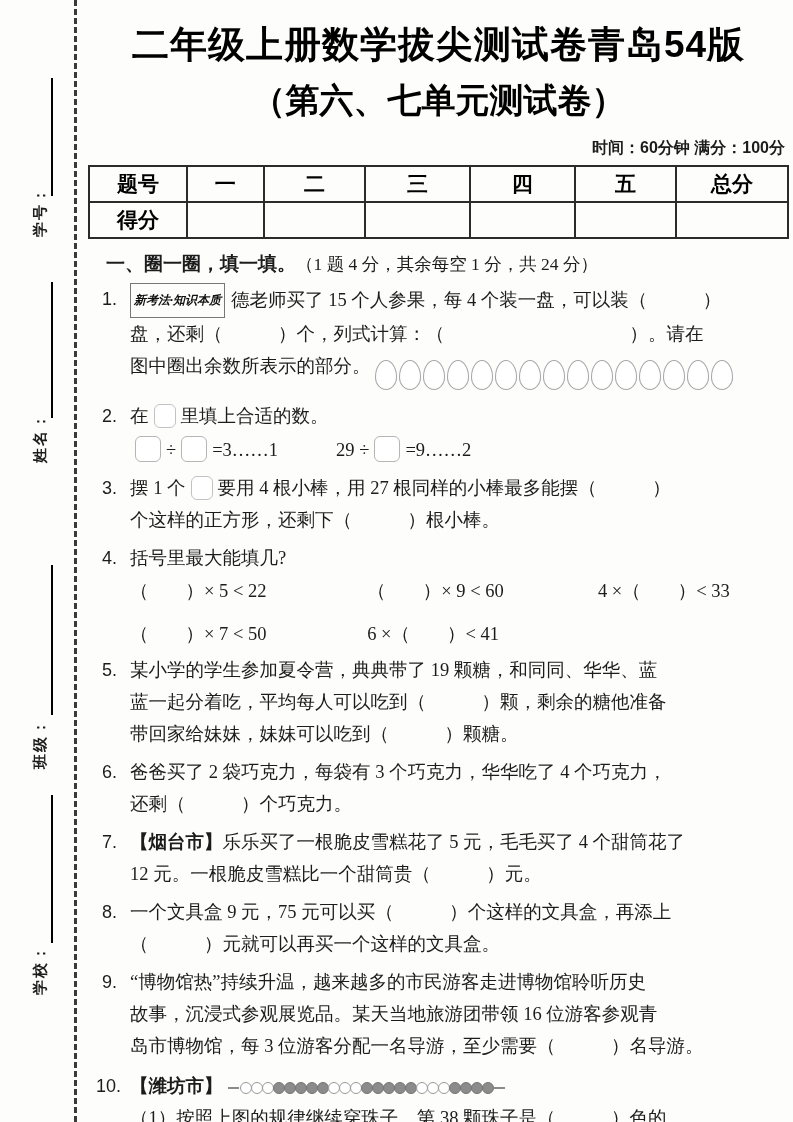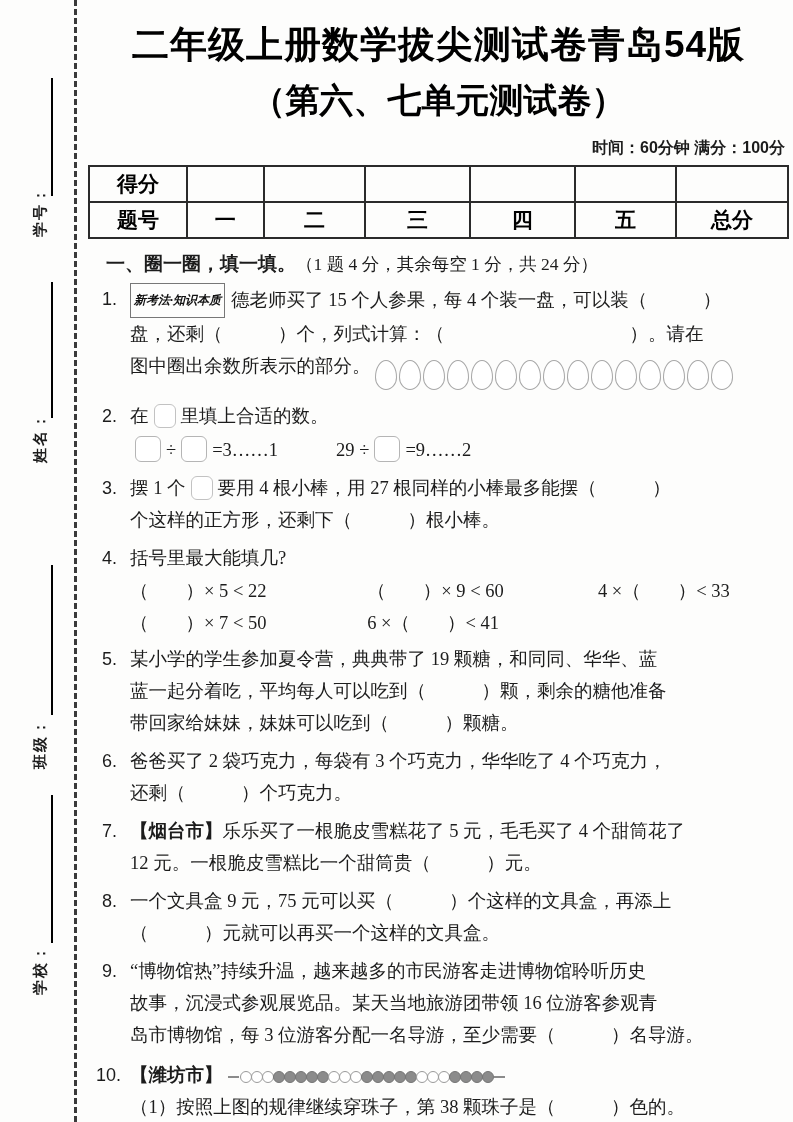--- a/index.html
+++ b/index.html
@@ -69,21 +69,21 @@
   }
   .qtag { font-weight:bold; }
   .blank-box {
     display:inline-block; width:26px; height:26px; border:1.5px solid #b5b5b5;
     border-radius:6px; vertical-align:-6px; margin:0 5px; background:#fff;
   }
   .blank-box.small { width:22px; height:24px; border-color:#c2c2c2; }
   .eq-gap { display:inline-block; width:58px; }
   .eqline { margin-top:2px; }
   .expr-grid {
-    display:grid; grid-template-columns:36% 35% 29%; row-gap:0; margin-top:1px;
+    display:grid; grid-template-columns:36% 35% 29%; row-gap:11px; margin-top:1px;
   }
   
   .eggs { margin-left:4px; vertical-align:-7px; }
   .egg {
     display:inline-block; width:22px; height:30px; background:#fff;
     border:1.5px solid #a8a8a8; margin-right:2px; vertical-align:middle;
     border-radius:50% 50% 50% 50% / 58% 58% 42% 42%;
   }
   
   .beads-line { margin-top:8px; }
@@ -115,37 +115,37 @@
 
   <div class="content">
 
     <div class="title">二年级上册数学拔尖测试卷青岛54版</div>
     <div class="subtitle">（第六、七单元测试卷）</div>
     <div class="time-info">时间：60分钟  满分：100分</div>
 
     <table class="score">
       <tbody>
       <tr>
-        <td>得分</td>
-        <td></td>
-        <td></td>
-        <td></td>
-        <td></td>
-        <td></td>
-        <td></td>
-      </tr>
-      <tr>
         <td style="width:14%">题号</td>
         <td style="width:11%">一</td>
         <td style="width:14.5%">二</td>
         <td style="width:15%">三</td>
         <td style="width:15%">四</td>
         <td style="width:14.5%">五</td>
         <td style="width:16%">总分</td>
       </tr>
+      <tr>
+        <td>得分</td>
+        <td></td>
+        <td></td>
+        <td></td>
+        <td></td>
+        <td></td>
+        <td></td>
+      </tr>
       </tbody>
     </table>
 
     <div class="sec-head">
       <span class="sec-title">一、圈一圈，填一填。</span><span class="sec-note">（1 题 4 分，其余每空 1 分，共 24 分）</span>
     </div>
 
     <div class="qs">
 
       <div class="q">

